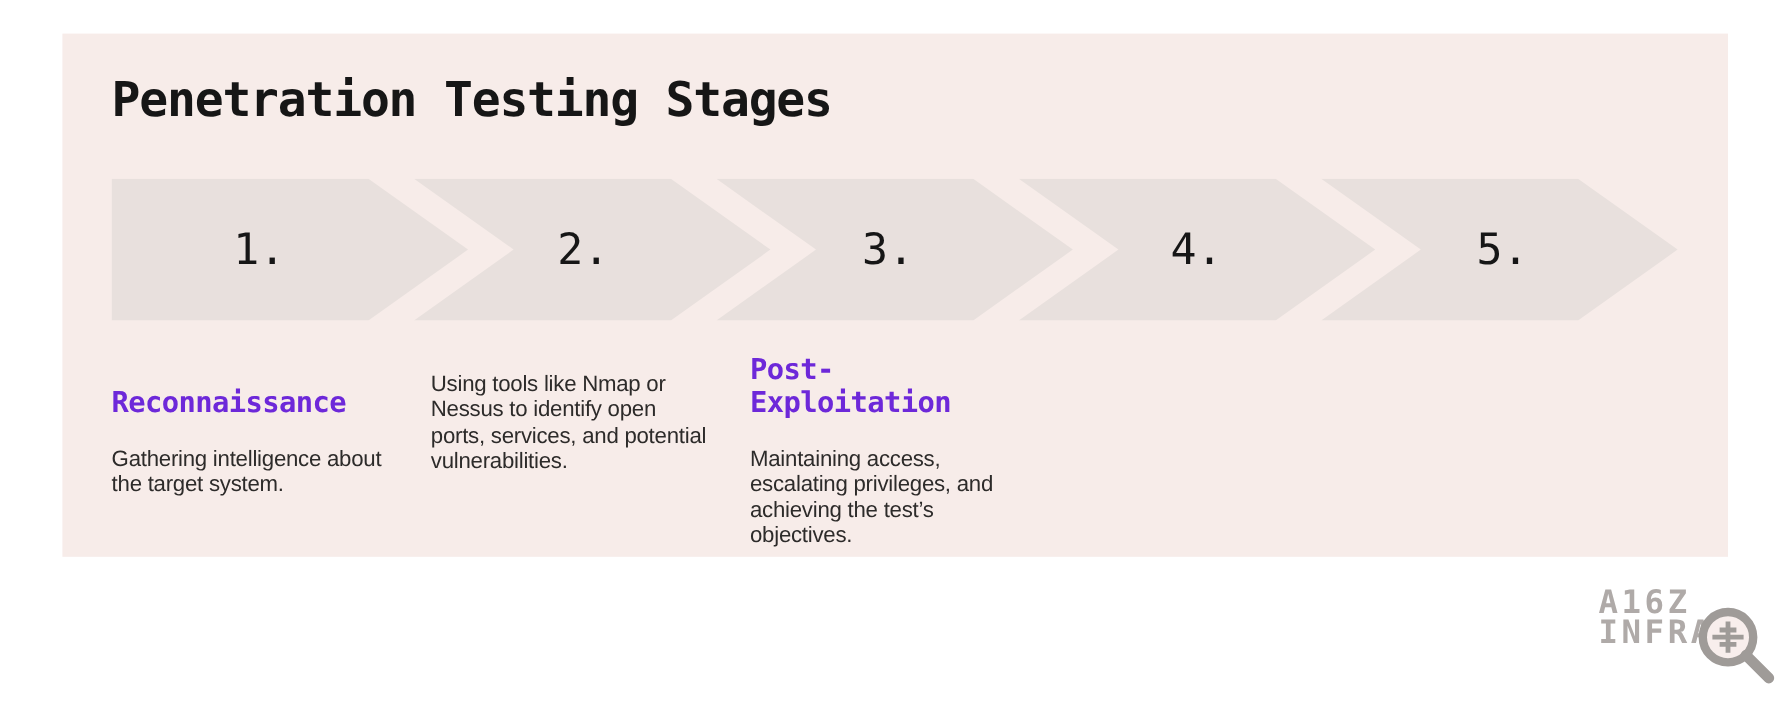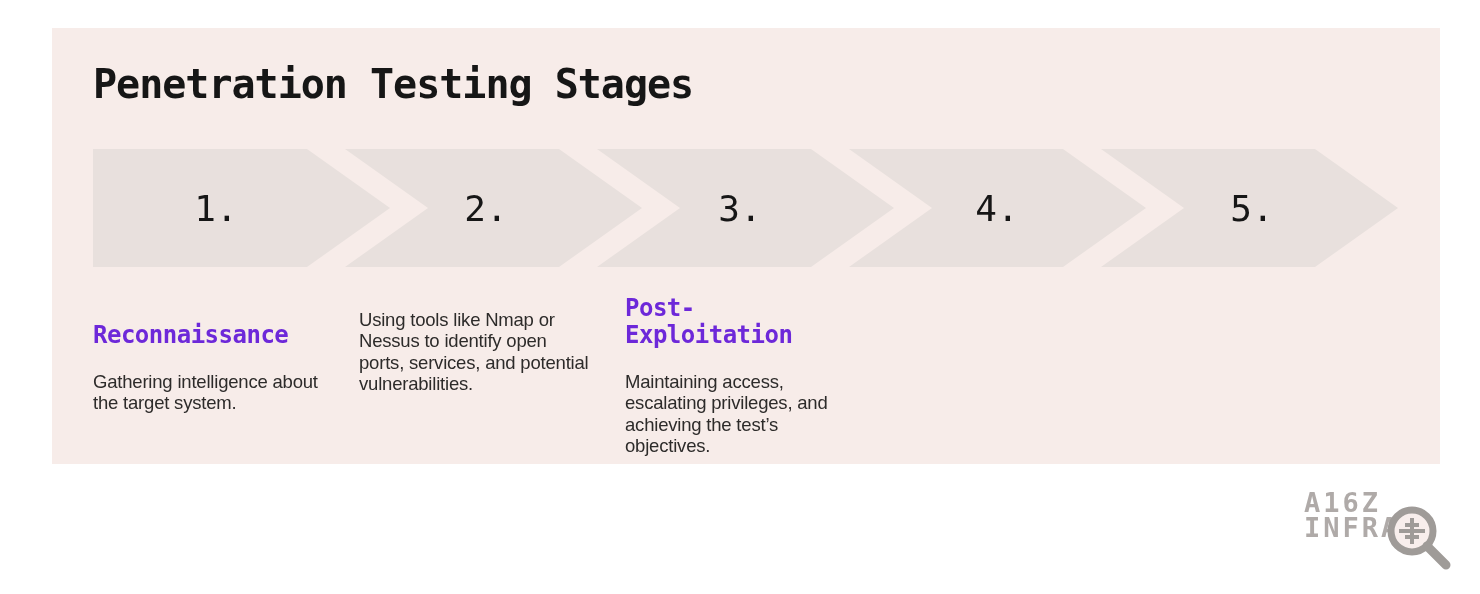--- a/index.html
+++ b/index.html
@@ -82,21 +82,21 @@
   }
   .col-desc {
     margin-top: 23px;
     font-size: 18.5px;
     line-height: 1.16;
     color: #2d2b2a;
     letter-spacing: -0.2px;
   }
   .watermark {
     position: absolute;
-    left: 1252px;
+    left: 1280px;
     top: 463px;
     color: #a29c99;
     opacity: 0.85;
   }
   .watermark-text {
     font-family: "DejaVu Sans Mono", monospace;
     font-weight: 700;
     font-size: 27px;
     line-height: 0.92;
     letter-spacing: 3px;

